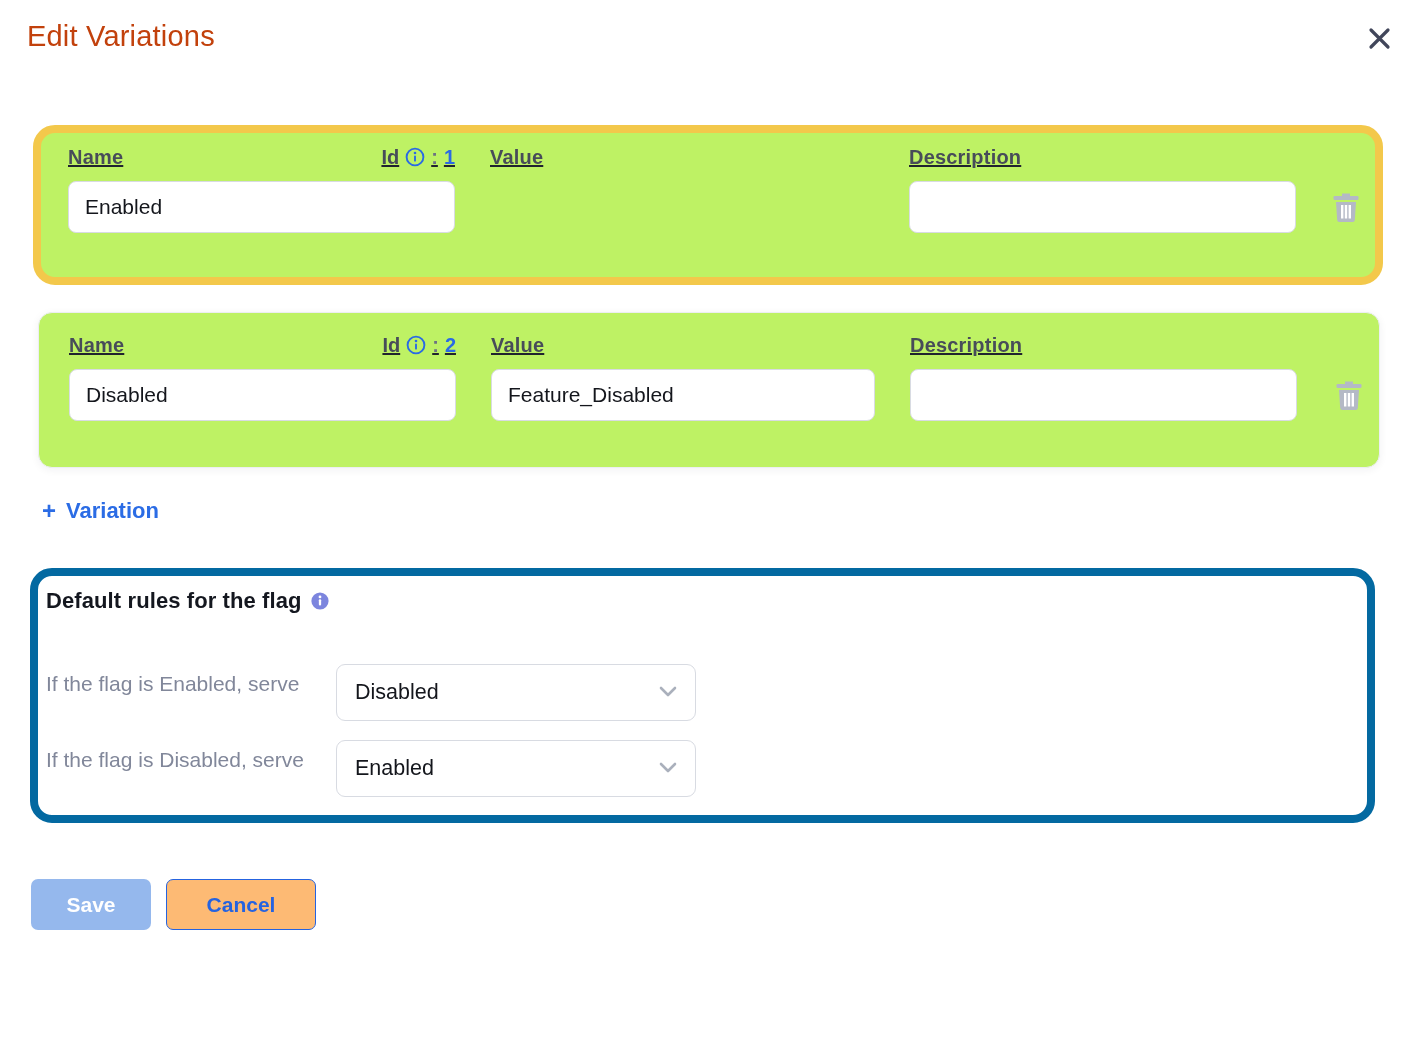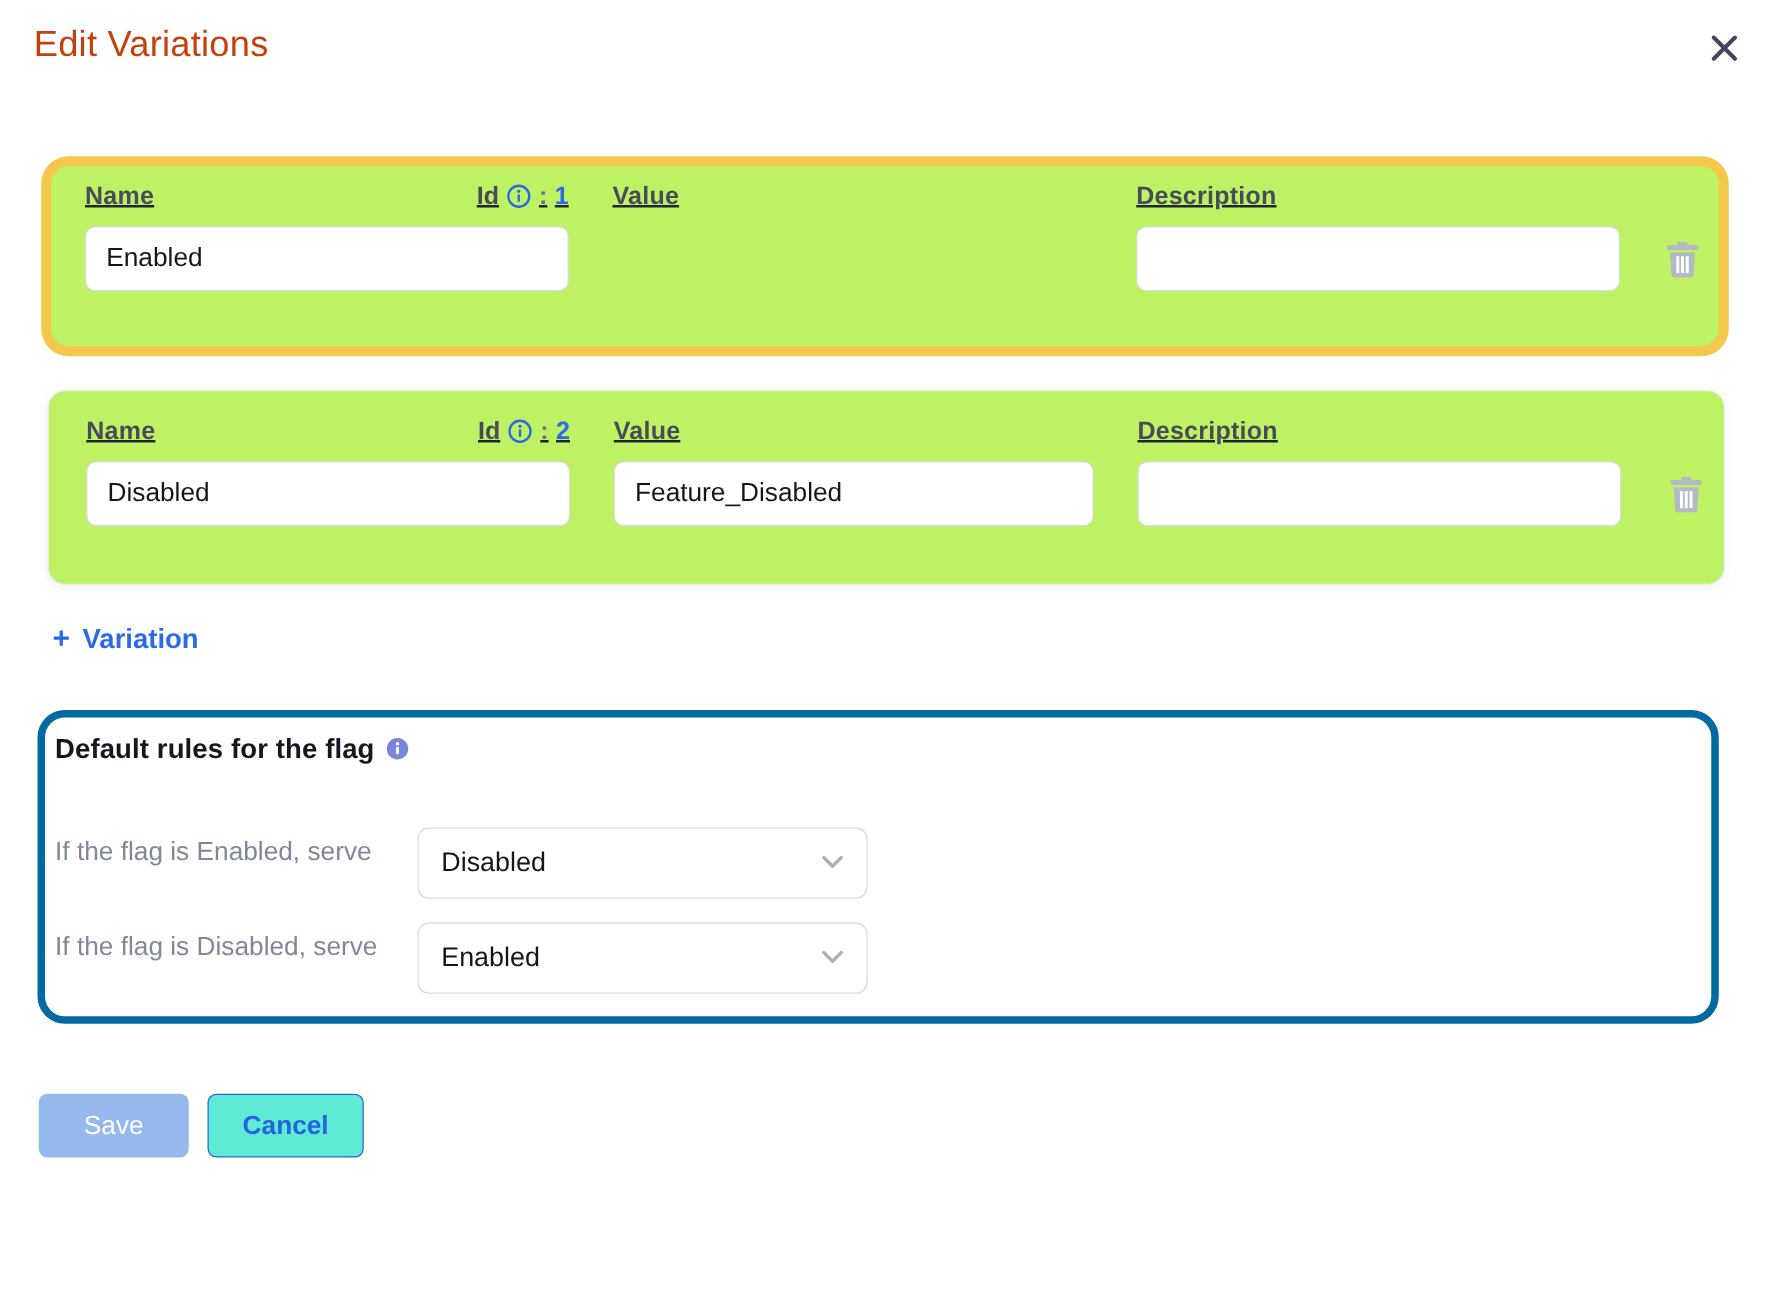--- a/index.html
+++ b/index.html
@@ -75,21 +75,21 @@
   .add-variation {
     display: inline-flex; align-items: center; gap: 10px;
     background: none; border: none; cursor: pointer;
     margin: 30px 0 0 42px;
     font-family: inherit; font-size: 22px; font-weight: 700; color: #2b6ce5;
   }
   .add-plus { font-size: 24px; font-weight: 700; color: #2b6ce5; line-height: 1; }
 
   
   .default-rules-card {
-    border: 6px solid #0369a1;
+    border: 8px solid #0369a1;
     border-radius: 22px;
     margin: 44px 45px 0 30px;
     padding: 12px 20px 18px 8px;
     background: #fff;
   }
   .rules-heading-row { display: flex; align-items: center; gap: 9px; }
   .rules-heading { font-size: 22px; font-weight: 700; color: #14171f; letter-spacing: .1px; }
   .rules-helper {
     margin-top: 22px;
     font-size: 21px; color: #8a90a3; letter-spacing: .2px;
@@ -111,26 +111,26 @@
     padding: 0 18px 0 18px;
     font-family: inherit;
   }
   .select-value { font-size: 21.5px; color: #14161c; }
 
   
   .dialog-footer { display: flex; align-items: center; gap: 15px; margin: 56px 0 0 31px; }
   .save-btn {
     width: 120px; height: 51px;
     background: #95b8ed; border: none; border-radius: 7px;
-    font-family: inherit; font-size: 21px; font-weight: 400; color: #ffffff;
+    font-family: inherit; font-size: 21px; font-weight: 700; color: #ffffff;
     cursor: default;
   }
   .cancel-btn {
-    width: 125px; height: 51px;
-    background: #5eead4; border: 1.5px solid #2563e0; border-radius: 7px;
+    width: 150px; height: 51px;
+    background: #fdba74; border: 1.5px solid #2563e0; border-radius: 7px;
     font-family: inherit; font-size: 21px; font-weight: 700; color: #2563e0;
     cursor: pointer;
   }
 </style>
 </head>
 <body>
 
 
 
 

